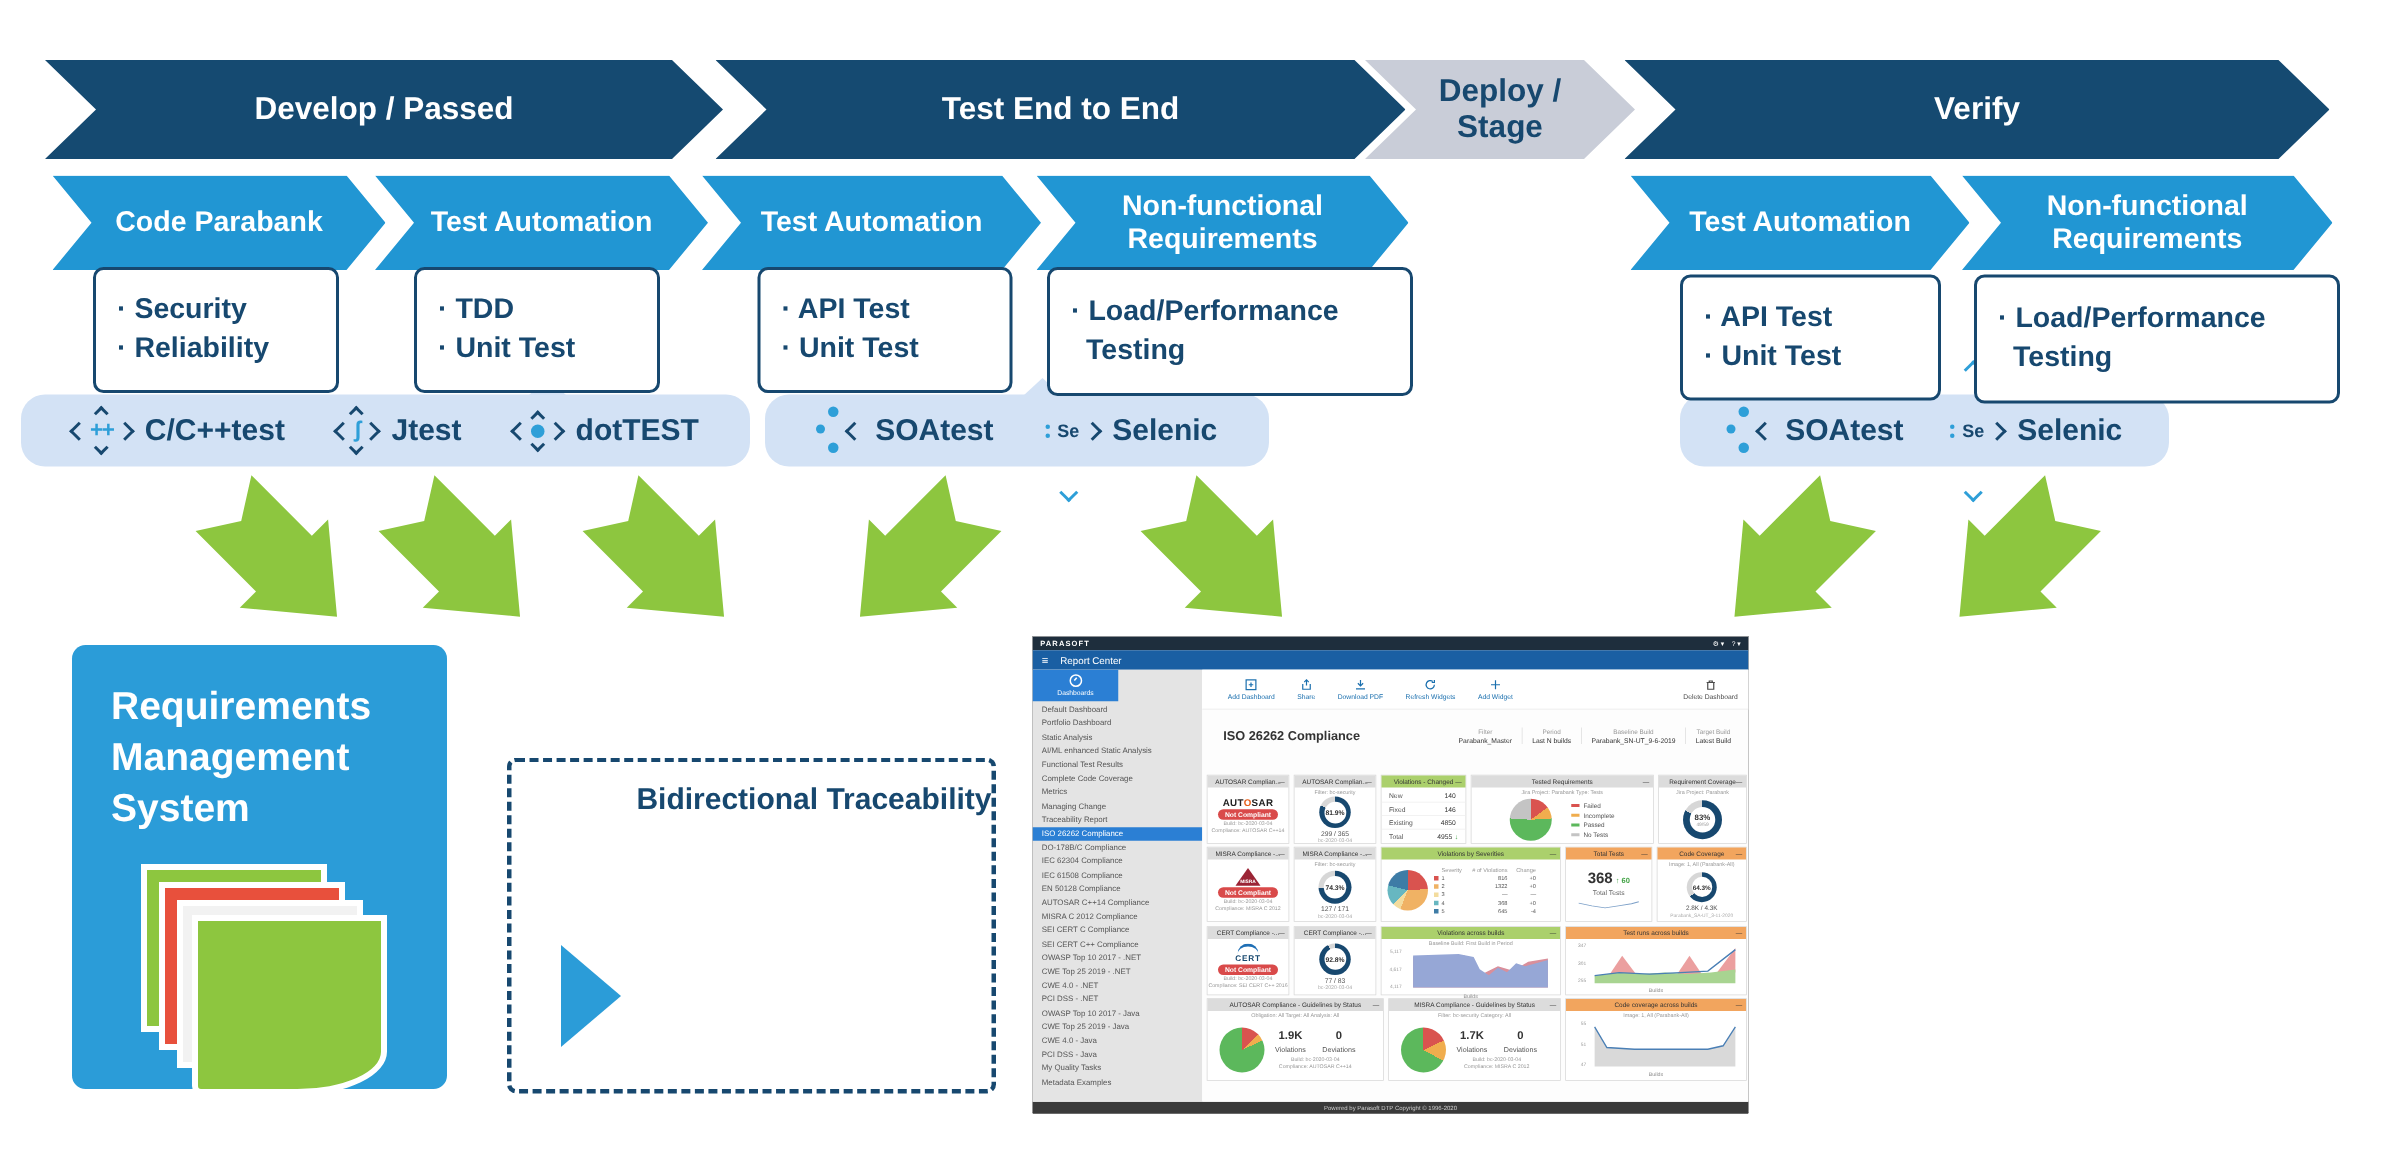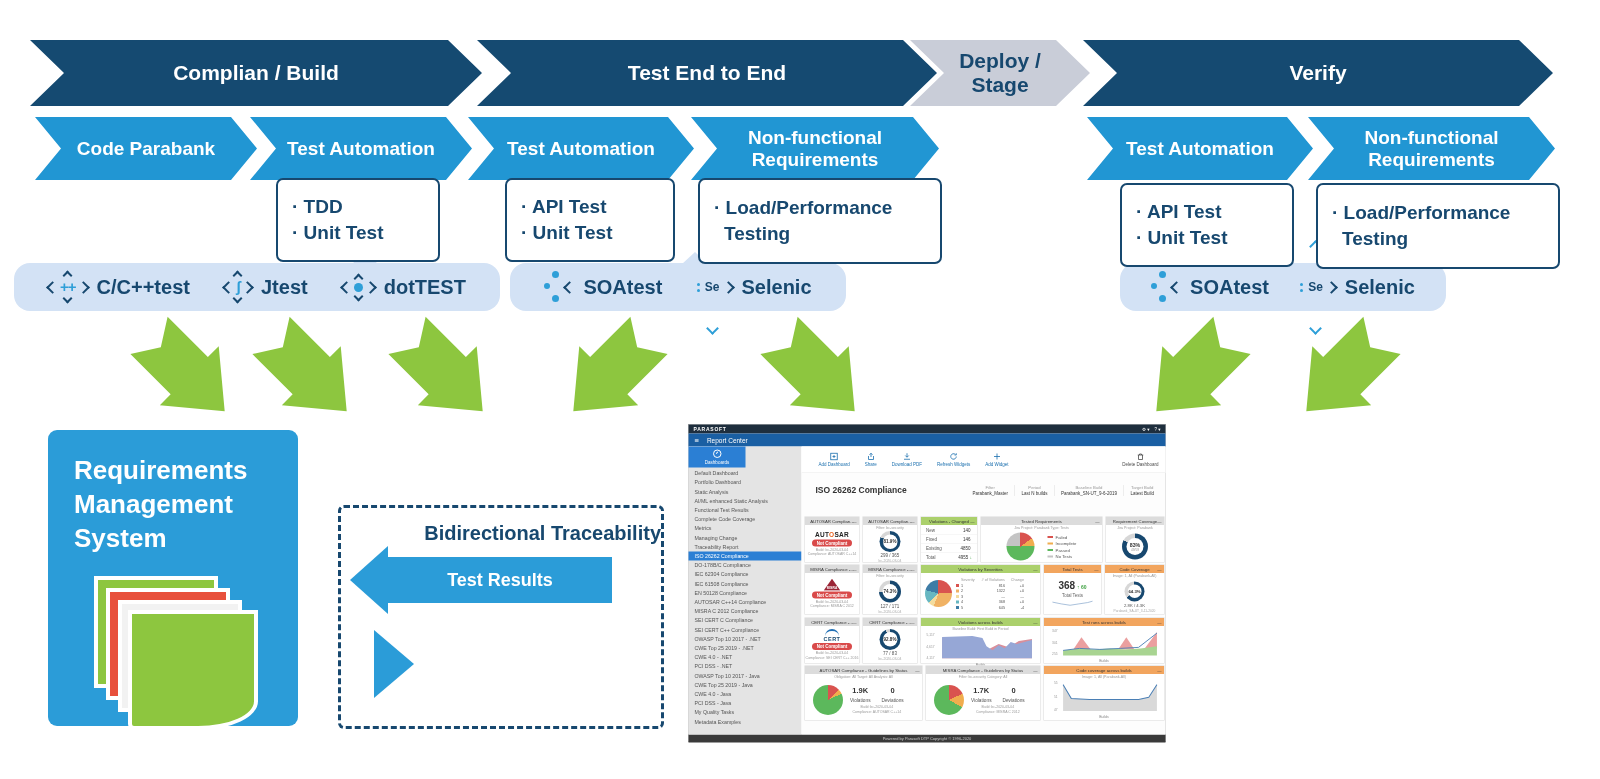--- a/index.html
+++ b/index.html
@@ -162,21 +162,21 @@
   .gbs .sl{font-size:9.5px;color:#555;margin-top:2px;}
   .gbs .col{display:flex;flex-direction:column;align-items:center;gap:4px;}
   .d-footer{height:16px;background:#3a3a3a;color:#ccc;font-size:8px;display:flex;align-items:center;justify-content:center;}
 </style>
 </head>
 <body>
 
 <div id="canvas">
 
   <div class="stage" style="left:30px;width:452px;">
-      <span class="preline">Complian / Build</span>
+      <span class="preline">Develop / Passed</span>
     </div>
   <div class="stage" style="left:477px;width:460px;">
       <span class="preline">Test End to End</span>
     </div>
   <div class="stage gray" style="left:910px;width:180px;">
       <span class="preline">Deploy /
 Stage</span>
     </div>
   <div class="stage" style="left:1083px;width:470px;">
       <span class="preline">Verify</span>
@@ -196,20 +196,24 @@
 Requirements</span>
     </div>
   <div class="sub" style="left:1087px;width:226px;">
       <span class="preline">Test Automation</span>
     </div>
   <div class="sub" style="left:1308px;width:247px;">
       <span class="preline">Non-functional
 Requirements</span>
     </div>
 
+  <div class="wbox" style="left:62px;top:178px;width:140px;height:68px;">
+      <div class="bullet">Security</div>
+      <div class="bullet">Reliability</div>
+    </div>
   <div class="wbox" style="left:276px;top:178px;width:140px;height:68px;">
       <div class="bullet">TDD</div>
       <div class="bullet">Unit Test</div>
     </div>
   <div class="wbox" style="left:505px;top:178px;width:146px;height:68px;">
       <div class="bullet">API Test</div>
       <div class="bullet">Unit Test</div>
     </div>
   <div class="wbox" style="left:698px;top:178px;width:220px;height:70px;">
       <div class="bullet">Load/Performance Testing</div>
@@ -348,24 +352,20 @@
     <div class="pages">
       <div class="page g1"></div>
         <div class="page red"></div>
         <div class="page wh"></div>
         <div class="page g2"></div>
     </div>
   </div>
 
   <div id="trace">
     <div class="t-title">Bidirectional Traceability</div>
-  </div>
-  <div class="barrow" style="left:350px;top:546px;">
-    <span class="head-l"></span>
-    <span class="body" style="width:224px;">Test Results</span>
   </div>
   <div class="barrow" style="left:374px;top:630px;">
     <span class="head-r"></span>
   </div>
 
   <div id="dash">
     <div class="d-top">
       <span class="brand">PARASOFT</span>
       <span class="ticons">
         <span><span>⚙</span> <span>▾</span></span>

